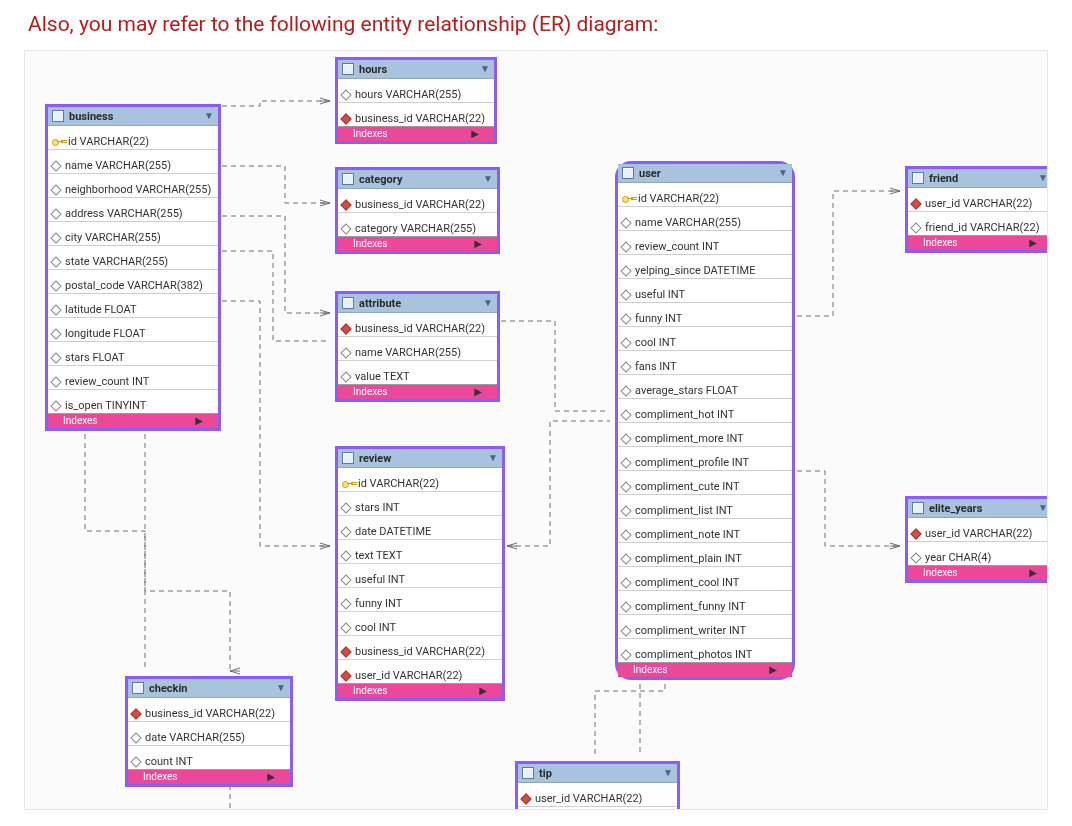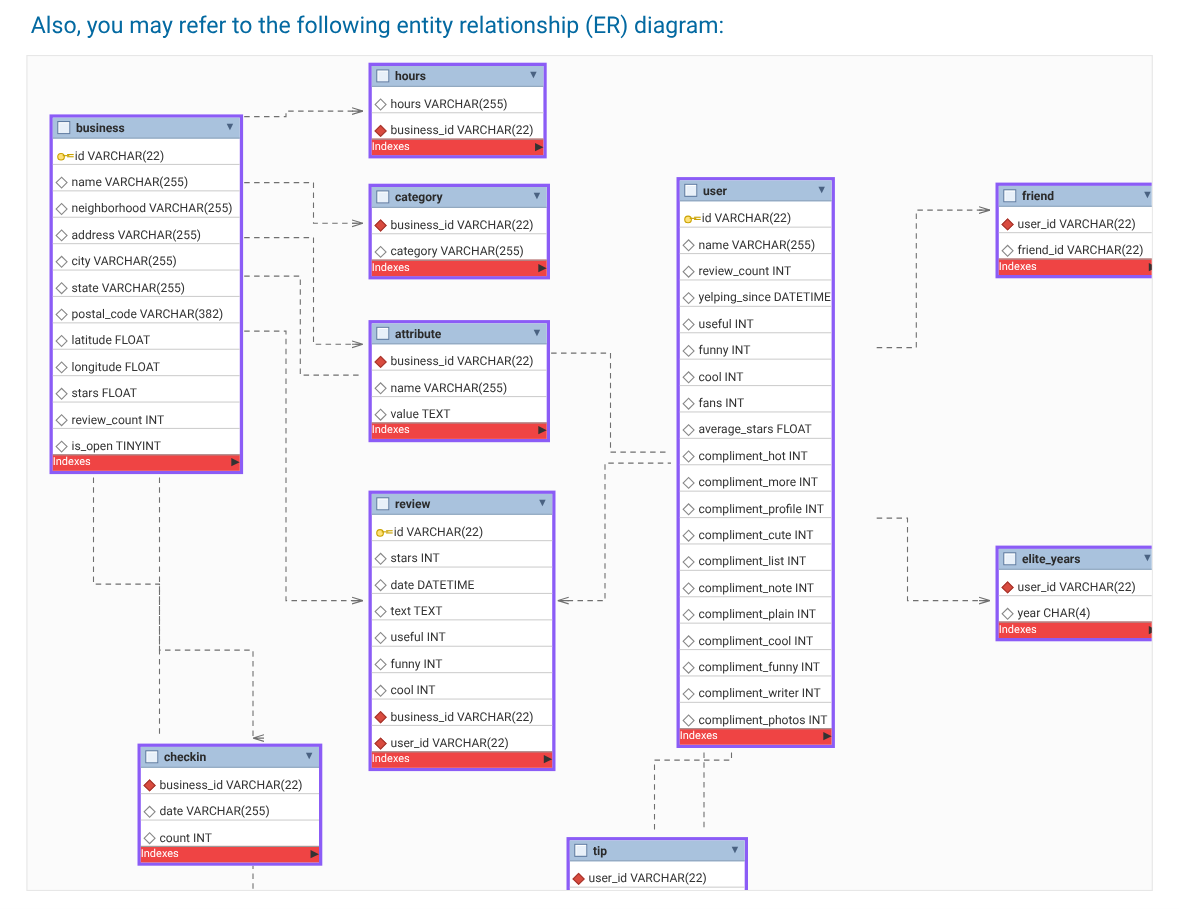--- a/index.html
+++ b/index.html
@@ -5,21 +5,21 @@
   * { box-sizing: border-box; }
   html, body { margin:0; padding:0; }
   body {
     width:1072px; height:826px;
     font-family: -apple-system, BlinkMacSystemFont, "Segoe UI", Roboto, "Helvetica Neue", Arial, sans-serif;
     background:#fff;
     overflow:hidden;
   }
   .heading {
     font-size:21px;
-    color:#0369a1;
+    color:#b91c1c;
     padding: 12px 28px 6px 28px;
     font-weight:400;
   }
   .canvas-wrap {
     margin: 8px 24px 0 24px;
     border:1px solid #e7e7e7;
     background:#fbfbfb;
     height:760px;
     position:relative;
     overflow:hidden;
@@ -77,23 +77,23 @@
     transform:rotate(45deg);
     border:1px solid #888;
     margin-right:5px;
     flex:0 0 8px;
   }
   .entity .row.fk .dia {
     background:#d94b3f;
     border-color:#a4362d;
   }
   .entity .idx {
-    background:#ef4444;
+    background:#ec4899;
     color:#fff;
-    padding:2px 0;
+    padding:2px 15px;
     font-size:10px;
     display:flex;
     align-items:center;
     border-top:1px solid #9c9c9c;
     gap:36px;
   }
   .entity .idx .tri {
     margin-left:auto;
     color:#333;
     font-size:10px;
@@ -320,21 +320,21 @@
           <div class="row fk">
             <span class="dia"></span>
             <span>user_id VARCHAR(22)</span>
           </div>
         </div>
         <div class="idx">
           <span>Indexes</span>
           <span class="tri">▶</span>
         </div>
       </div>
-      <div class="entity" style="left: 590px; top: 110px; width: 144px;">
+      <div class="entity" style="left: 590px; top: 110px; width: 180px; border-radius: 16px;">
         <div class="hdr">
           <span class="ticon"></span>
           <span>user</span>
           <span class="arrow">▼</span>
         </div>
         <div>
           <div class="row pk">
             <span class="keyglyph"></span>
             <span>id VARCHAR(22)</span>
           </div>

